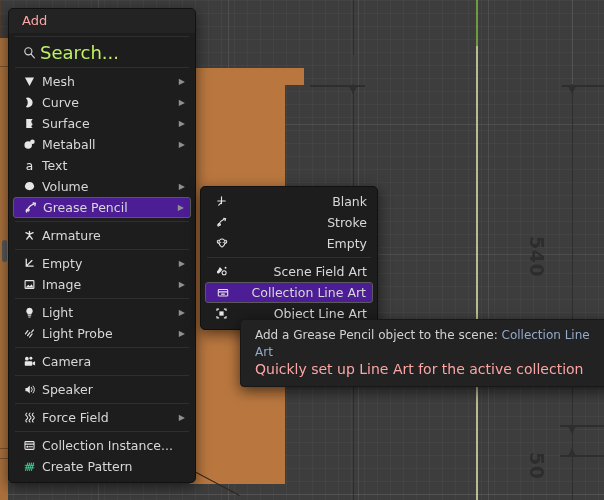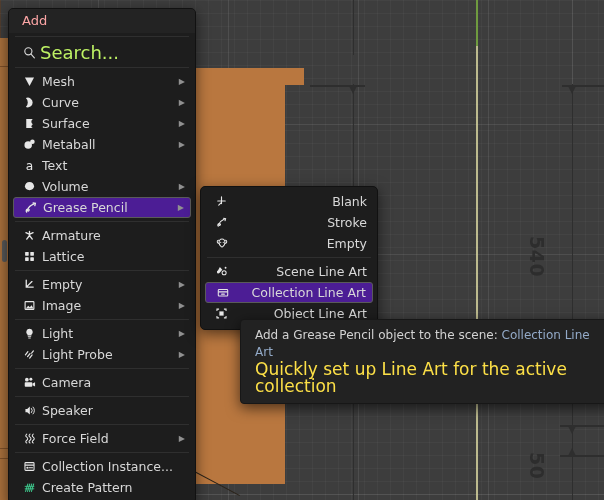--- a/index.html
+++ b/index.html
@@ -99,21 +99,21 @@
 
   
   #tooltip{
     position:absolute;left:240px;top:319px;width:350px;
     background:#222222;border:1px solid #171717;border-radius:4px;
     box-shadow:0 4px 14px rgba(0,0,0,.6);
     padding:7px 12px 8px 14px;
   }
   .tt-l1{color:#d2d2d2;font-size:12px;line-height:17px;}
   .tt-val{color:#93aac8;}
-  .tt-l2{color:#fde047;font-size:17px;line-height:17px;}
+  .tt-l2{color:#fca5a5;font-size:14px;line-height:17px;}
 </style>
 </head>
 <body>
 
 <div id="root">
 
   <div id="viewport">
     <div class="grid-minor"></div>
     <div class="grid-major"></div>
 
@@ -235,31 +235,20 @@
     <div class="menu-sep"></div>
 
     <div class="mi">
       <span class="ico">
         <svg width="13" height="13" viewBox="0 0 16 16" fill="none" stroke="#e6e6e6" stroke-width="1.7" stroke-linecap="round">
           <path d="M8 3v5M8 8l-3.4 4.4M8 8l3.4 4.4M3.6 4.6L8 6.6l4.4-2"></path>
         </svg>
       </span>
       <span class="lbl">Armature</span>
     </div>
-    <div class="mi">
-      <span class="ico">
-        <svg width="13" height="13" viewBox="0 0 16 16" fill="#e6e6e6">
-          <rect x="2.6" y="2.6" width="4.4" height="4.4" rx=".6"></rect>
-            <rect x="9" y="2.6" width="4.4" height="4.4" rx=".6"></rect>
-          <rect x="2.6" y="9" width="4.4" height="4.4" rx=".6"></rect>
-            <rect x="9" y="9" width="4.4" height="4.4" rx=".6"></rect>
-        </svg>
-      </span>
-      <span class="lbl">Lattice</span>
-    </div>
 
     <div class="menu-sep"></div>
 
     <div class="mi">
       <span class="ico">
         <svg width="13" height="13" viewBox="0 0 16 16" fill="none" stroke="#e6e6e6" stroke-width="1.6" stroke-linecap="round">
           <path d="M4 2.6v8.6h8.6M4 11.2L11 4.4"></path>
         </svg>
       </span>
       <span class="lbl">Empty</span>
@@ -403,21 +392,21 @@
     <div class="menu-sep"></div>
 
     <div class="mi">
       <span class="ico">
         <svg width="14" height="13" viewBox="0 0 16 16" fill="none" stroke="#e6e6e6" stroke-width="1.3">
           <path d="M5.4 2.6l3 3.2-3.6 4c-1 1.1-2.8.6-3-.9-.2-1.2.6-1.9 1.4-2.5z" fill="#e6e6e6" stroke="none"></path>
           <circle cx="10.6" cy="9.6" r="2.5"></circle>
           <circle cx="12.4" cy="3.4" r="1.15" fill="#e6e6e6" stroke="none"></circle>
         </svg>
       </span>
-      <span class="lbl">Scene Line Art</span>
+      <span class="lbl">Scene Field Art</span>
     </div>
 
     <div class="mi sel">
       <span class="ico">
         <svg width="14" height="13" viewBox="0 0 16 16" fill="none" stroke="#e6e6e6" stroke-width="1.3">
           <rect x="2.2" y="4.2" width="11.6" height="8.2" rx="1"></rect>
           <path d="M2.2 7.2h11.6" stroke-width="1.5"></path>
           <path d="M6.4 10h3.2" stroke-linecap="round" stroke-width="1.5"></path>
         </svg>
       </span>

